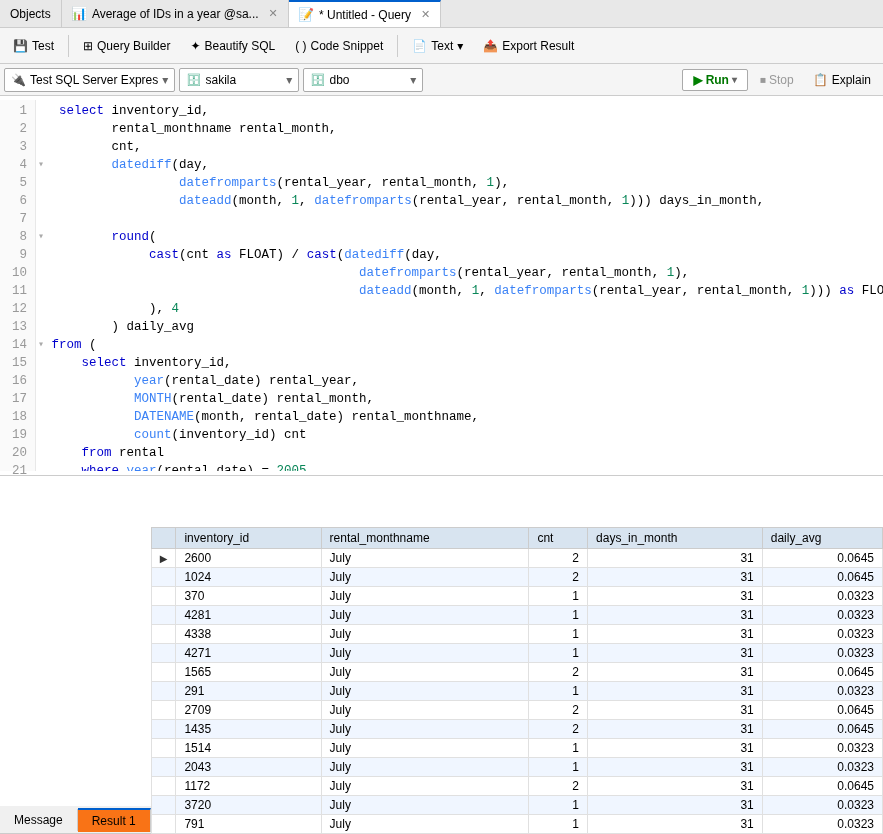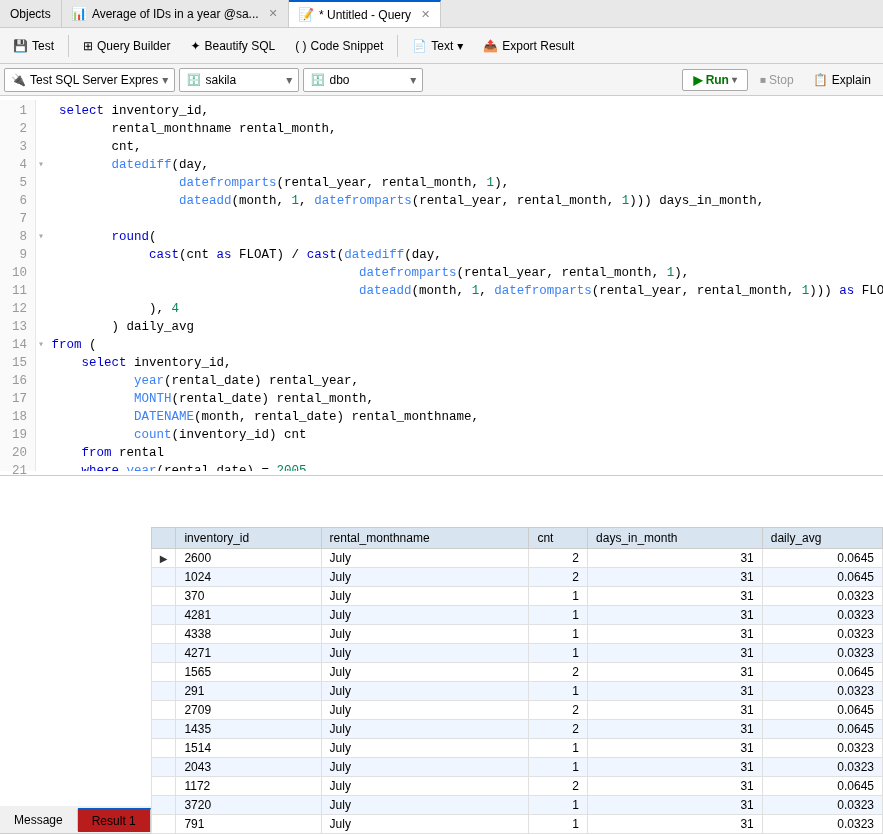--- a/index.html
+++ b/index.html
@@ -34,21 +34,21 @@
     .code-area .line .fold { position: absolute; left: -6px; color: #aaa; font-size: 10px; }
     .kw { color: #0000cc; }
     .fn { color: #3b82f6; }
     .kw2 { color: #000000; }
     .num { color: #098658; }
 
     
     .results-panel { background: #fff; display: flex; flex-direction: row; flex: 1; align-items: flex-end; }
     .result-tabs { display: flex; align-items: center; background: #f0f0f0; border-bottom: 1px solid #ccc; height: 28px; }
     .result-tab { padding: 4px 14px; cursor: pointer; font-size: 12px; border-right: 1px solid #ccc; }
-    .result-tab.active { background: #b91c1c; border-top: 2px solid #005fcc; }
+    .result-tab.active { background: #f97316; border-top: 2px solid #005fcc; }
 
     
     .result-table-wrap { overflow: auto; flex: 1; }
     table { border-collapse: collapse; width: 100%; font-size: 12px; }
     thead tr { background: #a3a3a3; margin-left: 12px; }
     th { border: 1px solid #ccc; padding: 3px 8px; text-align: left; font-weight: normal; white-space: nowrap; position: sticky; top: 0; background: #d8e4f0; }
     td { border: 1px solid #e0e0e0; padding: 2px 8px; white-space: nowrap; }
     tr:nth-child(even) td { background: #f0f6ff; }
     tr:nth-child(odd) td { background: #fff; }
     .row-indicator { width: 14px; font-size: 10px; color: #333; text-align: center; }

